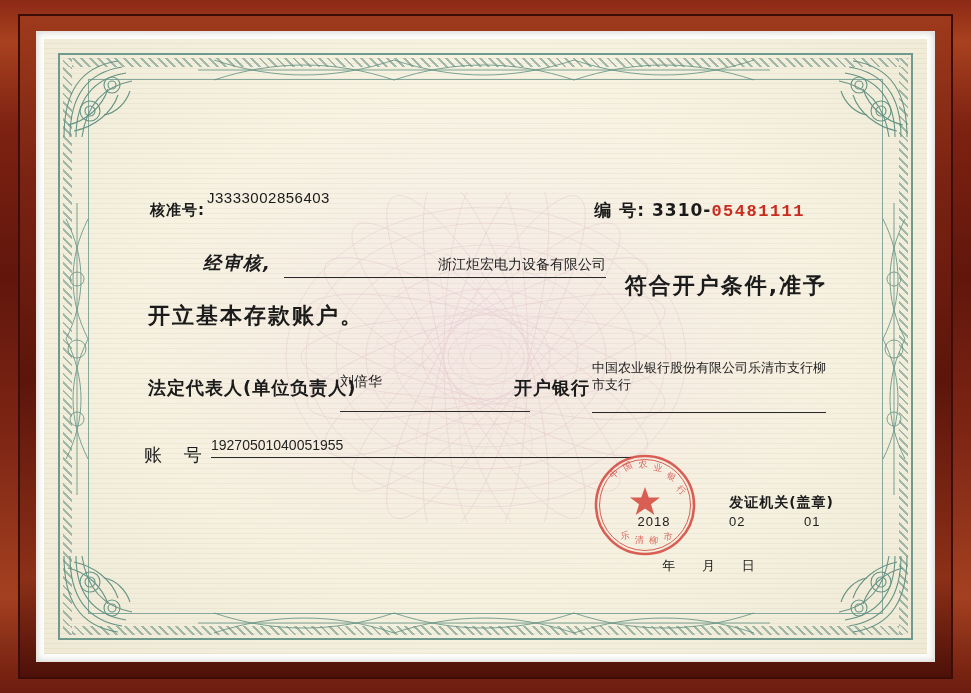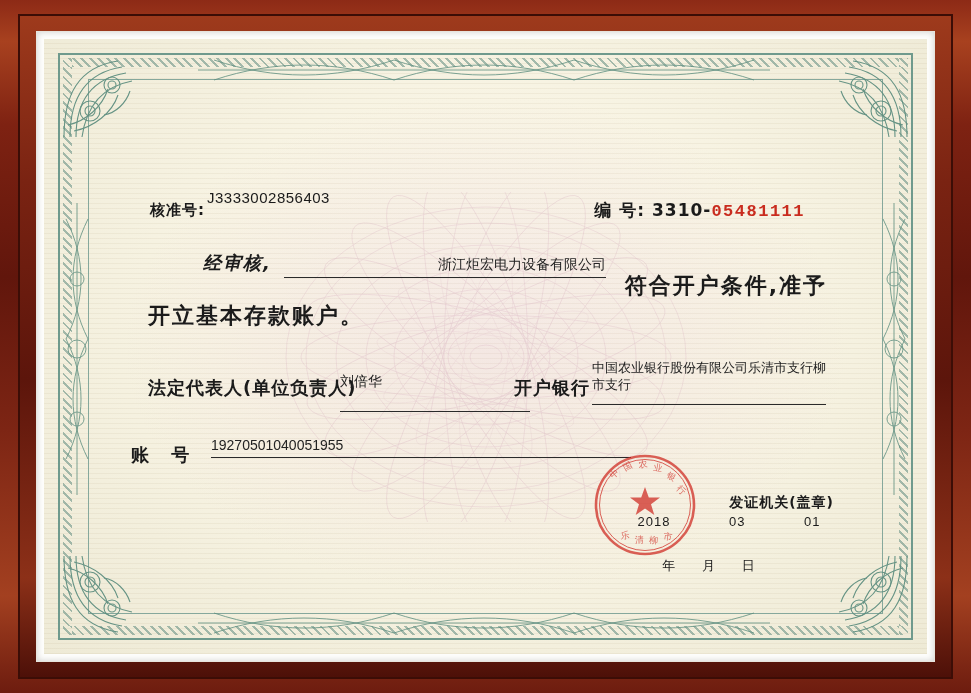--- a/index.html
+++ b/index.html
@@ -272,30 +272,30 @@
   }
   .fill-bank {
     position: absolute;
     left: 548px;
     top: 320px;
     width: 234px;
     font-size: 13px;
     line-height: 17px;
     color: #232323;
     border-bottom: 1px solid #2a2a2a;
-    padding-bottom: 11px;
+    padding-bottom: 19px;
     font-family: "Liberation Sans", sans-serif;
   }
 
   .label-acct {
     position: absolute;
-    left: 87px;
+    left: 100px;
     top: 404px;
     font-size: 18px;
-    font-weight: 700;
+    font-weight: 400;
     letter-spacing: 8px;
     white-space: nowrap;
   }
   .fill-acct {
     position: absolute;
     left: 167px;
     top: 398px;
     width: 420px;
     font-size: 14px;
     color: #232323;
@@ -517,21 +517,21 @@
       <div class="fill-rep">刘倍华</div>
 
       <div class="label-bank">开户银行</div>
       <div class="fill-bank">中国农业银行股份有限公司乐清市支行柳市支行</div>
 
       <div class="label-acct">账 号</div>
       <div class="fill-acct">19270501040051955</div>
 
       <div class="issuer-label">发证机关(盖章)</div>
       <div class="date-row">
-        <span class="d">2018</span>&nbsp;&nbsp;&nbsp;&nbsp;<span class="d">03</span>&nbsp;&nbsp;&nbsp;&nbsp;<span class="d">01</span>
+        <span class="d">2018</span>&nbsp;&nbsp;&nbsp;&nbsp;<span class="d">02</span>&nbsp;&nbsp;&nbsp;&nbsp;<span class="d">01</span>
       </div>
       <div class="date-units">
         <span>年</span>&nbsp;&nbsp;&nbsp;&nbsp;&nbsp;<span>月</span>&nbsp;&nbsp;&nbsp;&nbsp;&nbsp;<span>日</span>
       </div>
 
       <svg class="seal" viewBox="0 0 108 108">
         <g fill="none" stroke="#cf2a22" stroke-width="2.6" opacity="0.85">
           <circle cx="54" cy="54" r="49"></circle>
           <circle cx="54" cy="54" r="45.5" stroke-width="1"></circle>
         </g>

